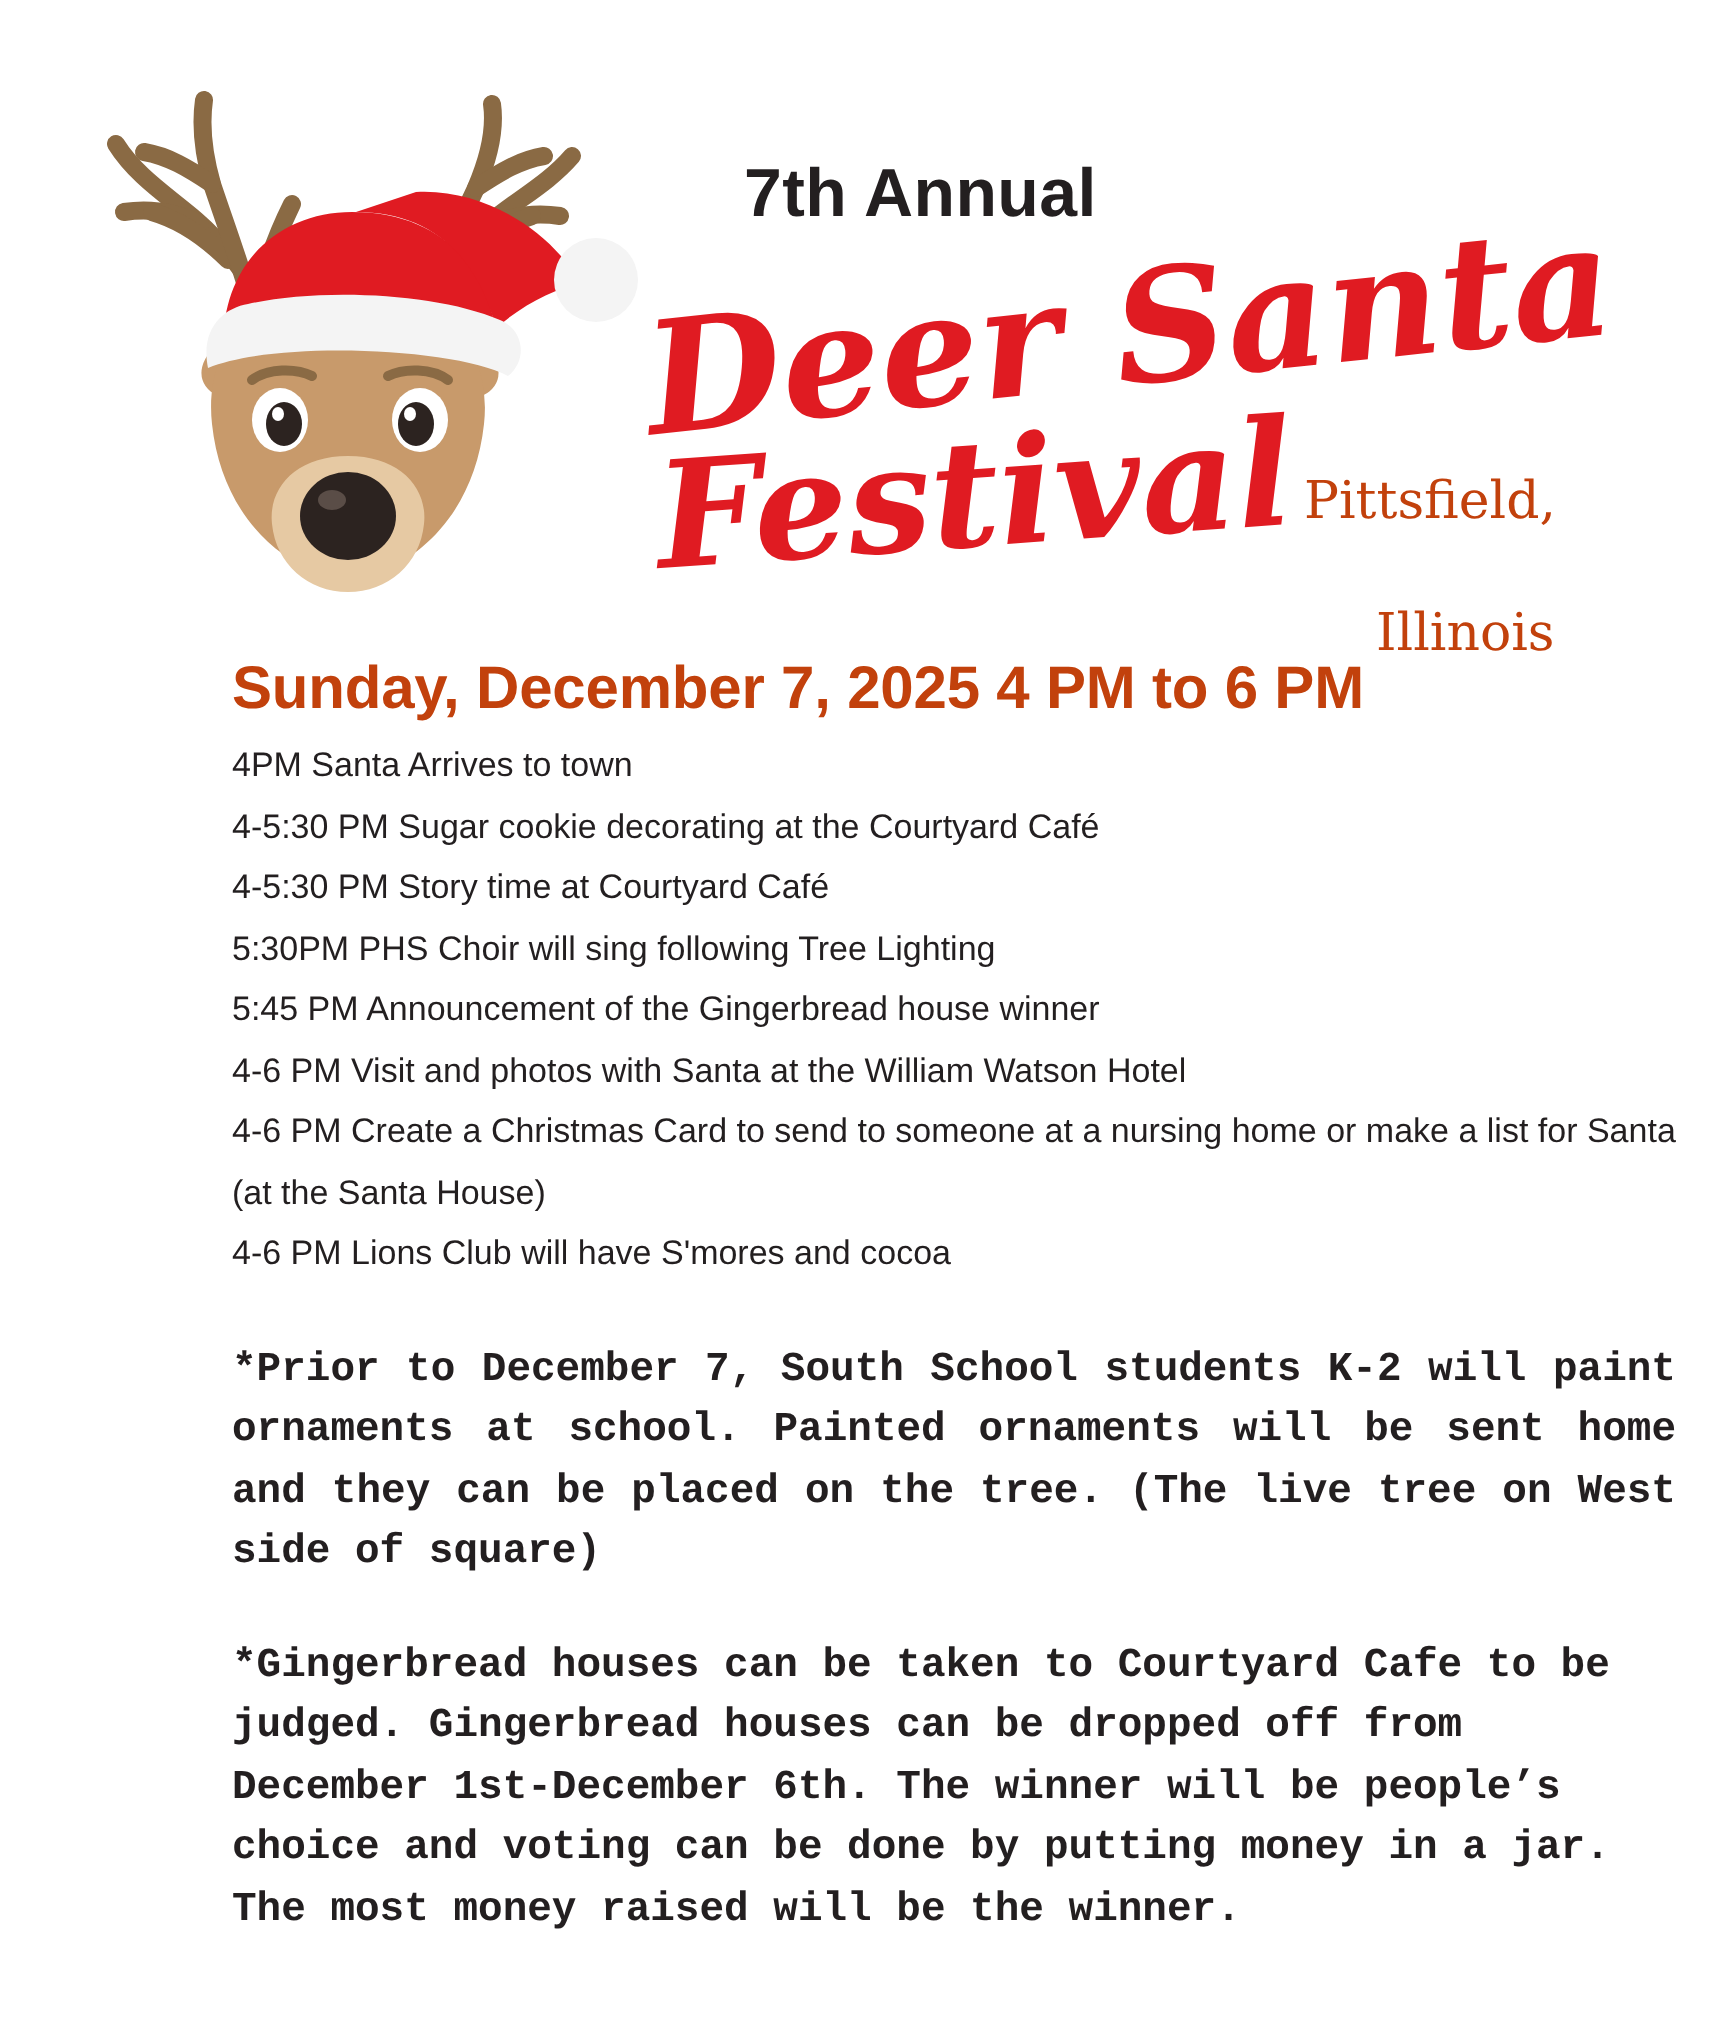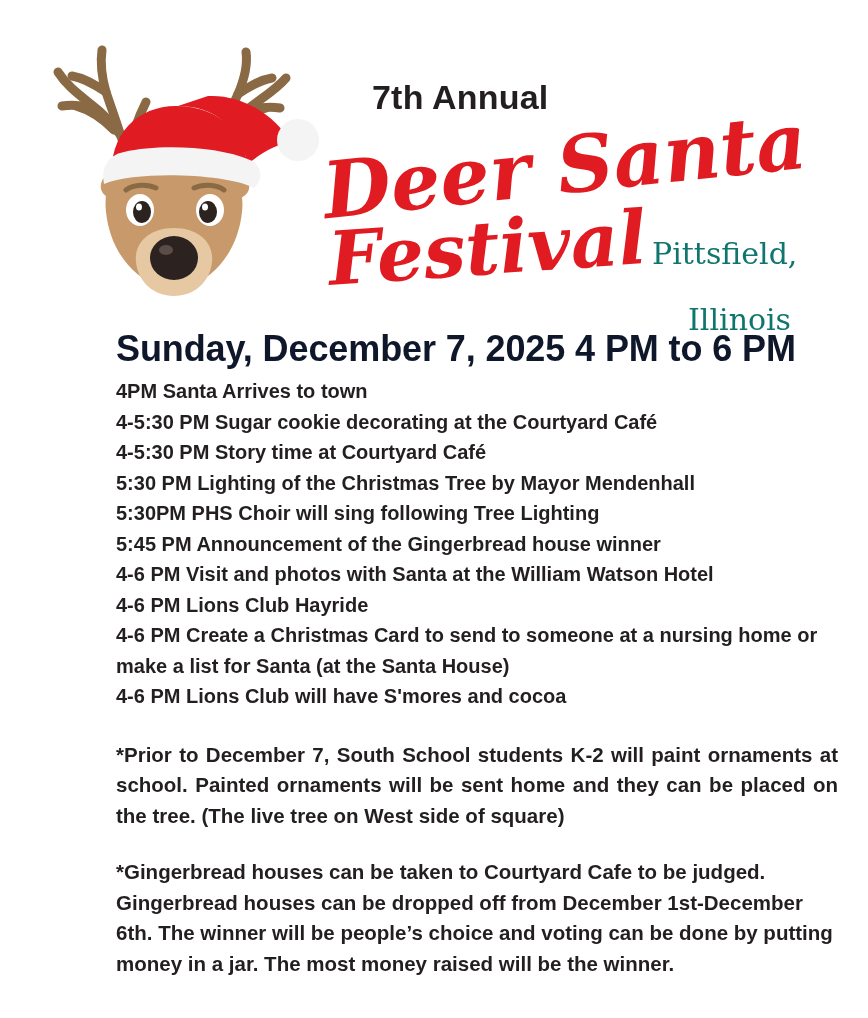--- a/index.html
+++ b/index.html
@@ -71,68 +71,69 @@
     font-weight: bold;
     font-size: 74px;
     line-height: 76px;
     color: #e01b22;
     transform: rotate(-4deg);
     white-space: nowrap;
   }
   .loc-city, .loc-state {
     position: absolute;
     font-family: "DejaVu Serif", serif;
-    font-size: 30px;
-    color: #0f766e;
+    font-size: 26px;
+    color: #c2410c;
     white-space: nowrap;
     text-align: right;
   }
   .loc-city { left: 652px; top: 236px; }
   .loc-state { left: 688px; top: 270px; margin-top: 32px; }
 
   
   .content {
     position: relative;
     padding: 0 26px 0 116px;
   }
   .date-line {
-    font-size: 36px;
-    font-weight: bold;
-    color: #0f172a;
+    font-size: 30px;
+    font-weight: bold;
+    color: #c2410c;
     margin: 8px 0 6px 0;
     letter-spacing: -0.1px;
   }
   .schedule {
     list-style: none;
     margin: 0;
     padding: 0;
   }
   .schedule li {
-    font-size: 20px;
-    font-weight: bold;
+    font-size: 17px;
+    font-weight: normal;
     line-height: 30.5px;
     color: #231f20;
     white-space: nowrap;
   }
   .schedule li.wrap {
     white-space: normal;
   }
   .schedule li.center {
     text-align: left;
     padding-left: 92px;
     white-space: nowrap;
   }
   .note {
     font-size: 20.5px;
     font-weight: bold;
     line-height: 30.5px;
     color: #231f20;
     margin-top: 28px;
     text-align: justify;
     padding-right: 4px;
+    font-family: Liberation Mono, monospace;
   }
   .note.second { margin-top: 26px; text-align: left; }
 
   
   svg { display: block; overflow: visible; }
 </style>
 </head>
 <body>
 
 <div class="flyer">
@@ -196,25 +197,23 @@
     <div class="loc-state">Illinois</div>
   </div>
 
   <div class="content">
     <div class="date-line">Sunday, December 7, 2025 4 PM to 6 PM</div>
 
     <ul class="schedule">
       <li>4PM Santa Arrives to town</li>
       <li>4-5:30 PM  Sugar cookie decorating at the Courtyard Café</li>
       <li>4-5:30 PM Story time at Courtyard Café</li>
-      <li>5:30 PM  Lighting of the Christmas Tree by Mayor Mendenhall</li>
       <li>5:30PM PHS Choir will sing following Tree Lighting</li>
       <li>5:45 PM  Announcement of the Gingerbread house winner</li>
       <li>4-6 PM Visit and photos with Santa at the William Watson Hotel</li>
-      <li>4-6 PM  Lions Club Hayride</li>
       <li class="wrap">4-6 PM  Create a Christmas Card to send to someone at a nursing home or make a list for Santa (at the Santa House)</li>
       <li>4-6 PM Lions Club will have S'mores and cocoa</li>
     </ul>
 
     <div class="note">*Prior to December 7, South School students K-2 will paint ornaments at school. Painted ornaments will be sent home and they can be placed on the tree. (The live tree on West side of square)</div>
     <div class="note second">*Gingerbread houses can be taken to Courtyard Cafe to be judged. Gingerbread houses can be dropped off from December 1st-December 6th. The winner will be people’s choice and voting can be done by putting money in a jar. The most money raised will be the winner.</div>
   </div>
 </div>
 
 </body></html>

